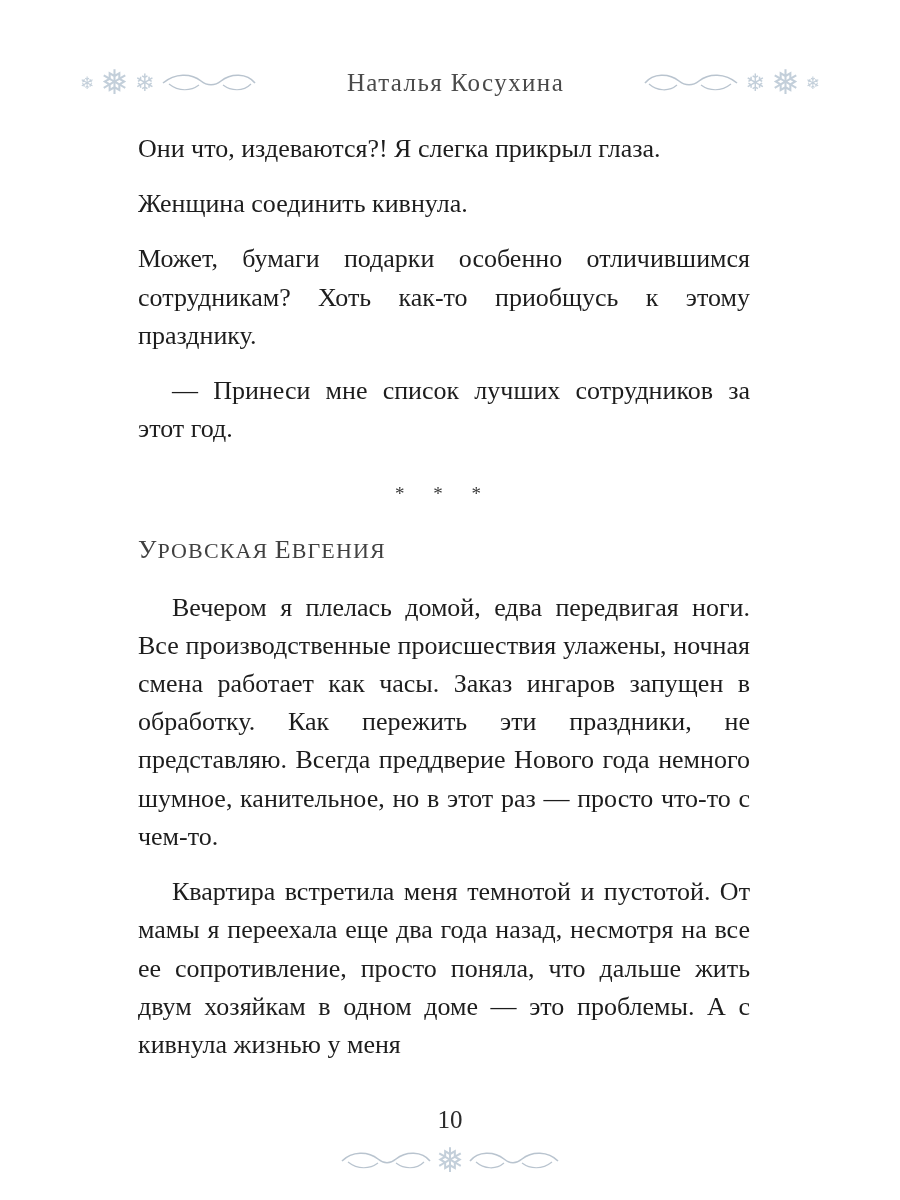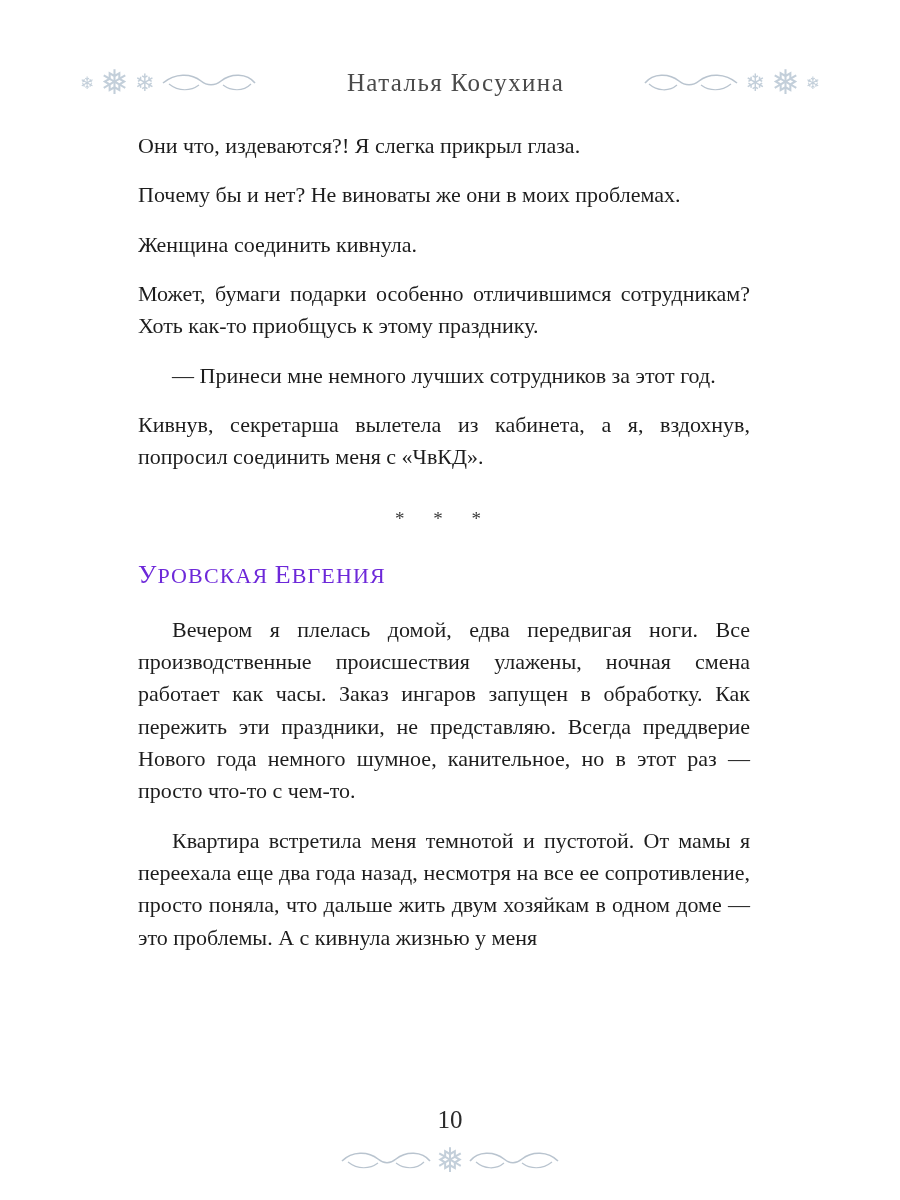--- a/index.html
+++ b/index.html
@@ -66,42 +66,42 @@
 
   
   .content {
     position: absolute;
     top: 130px;
     left: 138px;
     width: 612px;
   }
   p.para {
     margin: 0 0 17px 0;
-    font-size: 22px;
+    font-size: 26px;
     line-height: 1.47;
     text-align: justify;
     text-indent: 34px;
     hyphens: manual;
     -webkit-hyphens: manual;
   }
   p.para.noindent { text-indent: 0; }
 
   .divider {
     margin: 34px 0 30px 0;
     text-align: center;
     font-size: 19px;
     letter-spacing: 12px;
     color: #3a3a3a;
   }
 
   .section-head {
     margin: 8px 0 24px 0;
     font-size: 22px;
     letter-spacing: 1.1px;
-    color: #6d28d9;
+    color: #404040;
   }
   .section-head .cap { font-size: 26px; }
 
   
   .folio {
     position: absolute;
     bottom: 66px;
     left: 0;
     width: 900px;
     text-align: center;
@@ -148,25 +148,23 @@
       </svg>
       <span class="snow s2">❄</span>
       <span class="snow s1">❅</span>
       <span class="snow s3">❄</span>
     </span>
   </div>
 
   <div class="content">
 
     <p class="para noindent">Они что, издеваются?! Я слегка прикрыл глаза.</p>
-    <p class="para noindent">Почему бы и нет? Не виноваты же они в моих проблемах.</p>
     <p class="para noindent">Женщина соединить кивнула.</p>
     <p class="para noindent">Может, бумаги подарки особенно отличившимся сотрудникам? Хоть как-то приобщусь к этому празднику.</p>
-    <p class="para">— Принеси мне немного лучших сотрудников за этот год.</p>
-    <p class="para noindent">Кивнув, секретарша вылетела из кабинета, а я, вздохнув, попросил соединить меня с «ЧвКД».</p>
+    <p class="para">— Принеси мне список лучших сотрудников за этот год.</p>
 
     <div class="divider">* * *</div>
 
     <div class="section-head">
       <span class="cap">У</span><span>РОВСКАЯ </span><span class="cap">Е</span><span>ВГЕНИЯ</span>
     </div>
 
     <p class="para">Вечером я плелась домой, едва передвигая ноги. Все производственные происшествия улажены, ночная смена работает как часы. Заказ ингаров запущен в обработку. Как пережить эти праздники, не представляю. Всегда преддверие Нового года немного шумное, канительное, но в этот раз — просто что-то с чем-то.</p>
     <p class="para">Квартира встретила меня темнотой и пустотой. От мамы я переехала еще два года назад, несмотря на все ее сопротивление, просто поняла, что дальше жить двум хозяйкам в одном доме — это проблемы. А с кивнула жизнью у меня</p>
   </div>

